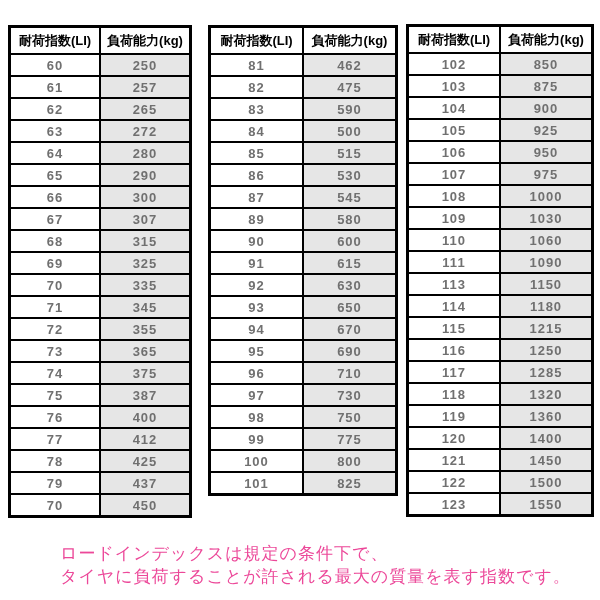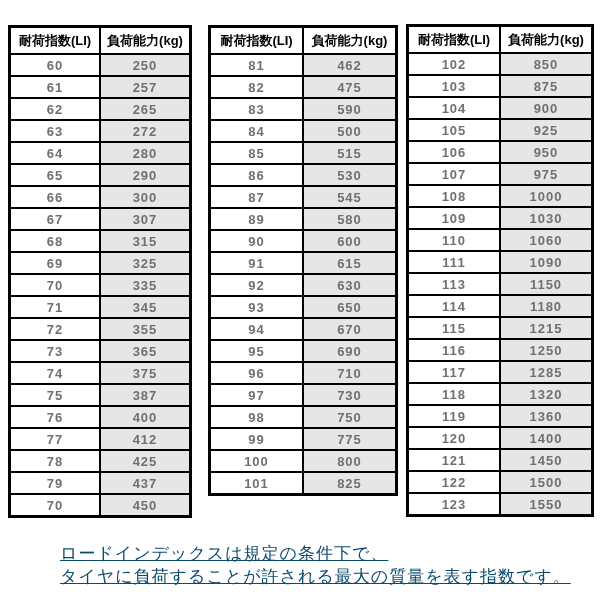--- a/index.html
+++ b/index.html
@@ -63,21 +63,21 @@
     position: absolute;
     left: 60px;
     top: 543px;
     color: #111111;
     font-size: 17px;
     line-height: 22.5px;
     letter-spacing: 1px;
     white-space: nowrap;
   }
 </style>
-<style>table.li-table, table.li-table th, table.li-table td { border-color: #000000; }table.li-table td.kg-cell { background: #e6e6e6; }table.li-table td.li-cell { background: #ffffff; }table.li-table td { color: #707070; }table.li-table th { color: #000000; }.footer-note { color: #0c4a6e; text-decoration: underline; }</style></head>
+<style>table.li-table, table.li-table th, table.li-table td { border-color: #000000; }table.li-table td.kg-cell { background: #e6e6e6; }table.li-table td.li-cell { background: #ffffff; }table.li-table td { color: #707070; }table.li-table th { color: #000000; }.footer-note { color: #ec4899; }</style></head>
 <body>
 
 <div id="page">
 
   <div class="table-wrap" id="table-1">
     <table class="li-table">
       <thead>
         <tr>
           <th>耐荷指数(LI)</th>
           <th>負荷能力(kg)</th>

